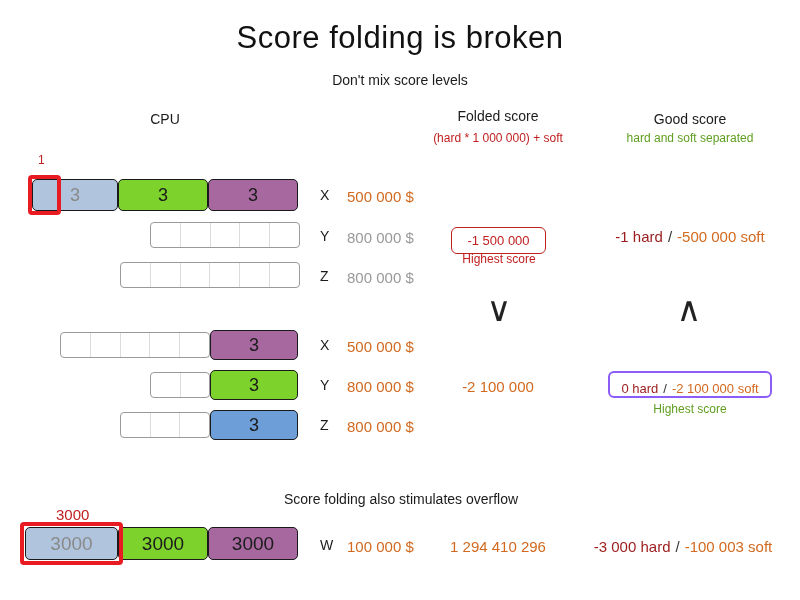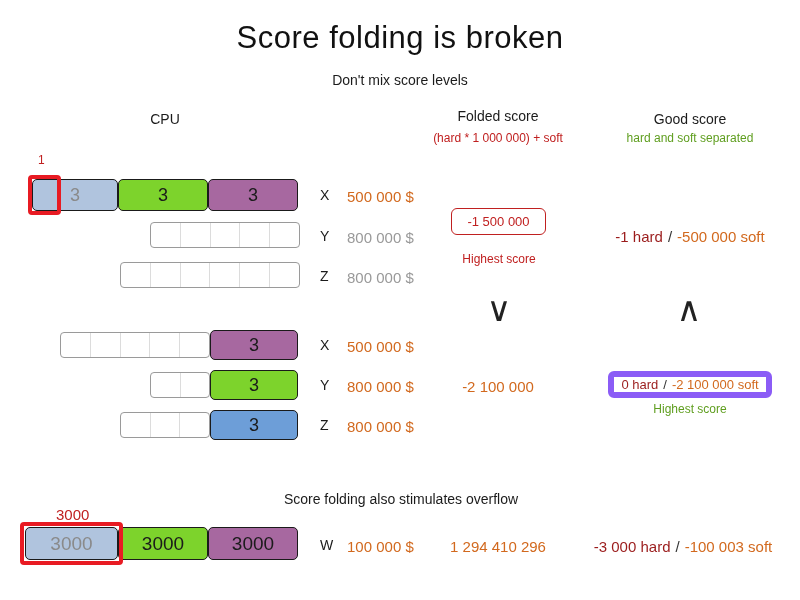--- a/index.html
+++ b/index.html
@@ -25,21 +25,21 @@
   .empty > div { flex:1; border-right:1px solid #dcdcdc; }
   .empty > div:last-child { border-right:none; }
   .hl { position:absolute; border:4px solid #e81b23; border-radius:4px; background:transparent; z-index:5; }
   .orange { color:#d2691e; }
   .gray { color:#999999; }
   .red { color:#c02020; }
   .hardred { color:#9b1c1c; }
   .green { color:#5f9e1f; }
   .fbox { position:absolute; border:1px solid #c02020; border-radius:6px; background:#fff;
           display:flex; align-items:center; justify-content:center; font-size:13px; color:#c02020; }
-  .gbox { position:absolute; border:6px solid #8b5cf6; border-radius:6px; background:#fff;
+  .gbox { position:absolute; border:2px solid #8b5cf6; border-radius:6px; background:#fff;
           display:flex; align-items:flex-end; justify-content:center; font-size:13px; }
   .cmp { font-size:34px; color:#222; line-height:1; }
   .sp { display:inline-block; margin:0 5px; color:#333; }
 </style>
 </head>
 <body>
 
 <div class="canvas">
 
   <div class="abs ctr title" style="left:0; right:0; top:20px;">Score folding is broken</div>
@@ -75,21 +75,21 @@
       <div></div>
         <div></div>
         <div></div>
         <div></div>
         <div></div>
         <div></div>
     </div>
     <div class="abs t14" style="left:320px; top:268px;">Z</div>
     <div class="abs t13 gray" style="left:347px; top:269px;">800 000 $</div>
 
-    <div class="fbox" style="left:451px; top:208px; width:95px; height:27px;">-1 500 000</div>
+    <div class="fbox" style="left:451px; top:227px; width:95px; height:27px;">-1 500 000</div>
     <div class="abs ctr t12 red" style="left:443px; top:252px; width:112px;">Highest score</div>
     <div class="abs ctr t13" style="left:585px; top:228px; width:210px;">
       <span class="hardred">-1 hard</span><span class="sp">/</span><span class="orange">-500 000 soft</span>
     </div>
   </div>
 
   <div class="abs ctr cmp" style="left:483px; top:292px; width:32px;">∨</div>
   <div class="abs ctr cmp" style="left:673px; top:292px; width:32px;">∧</div>
 
   <div>

